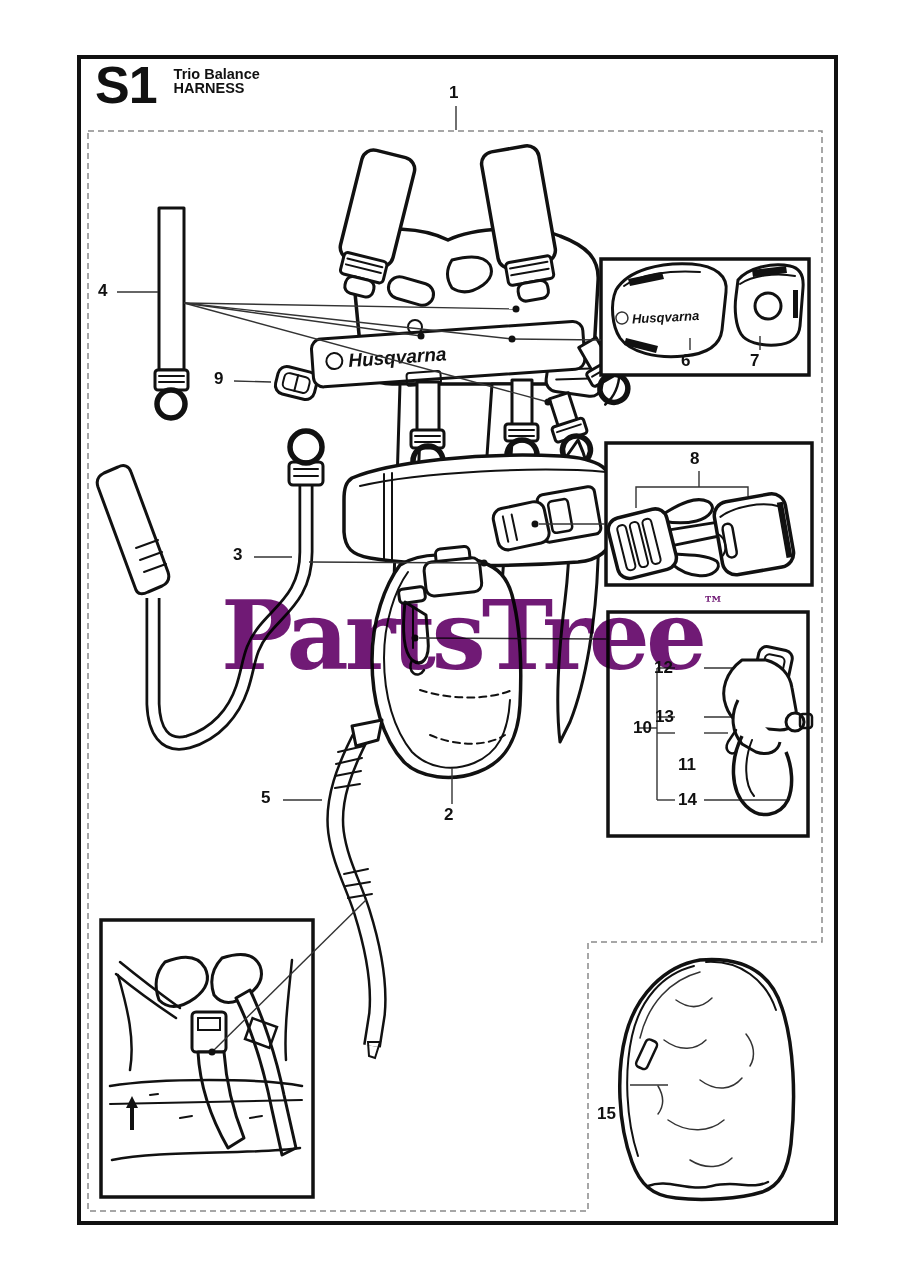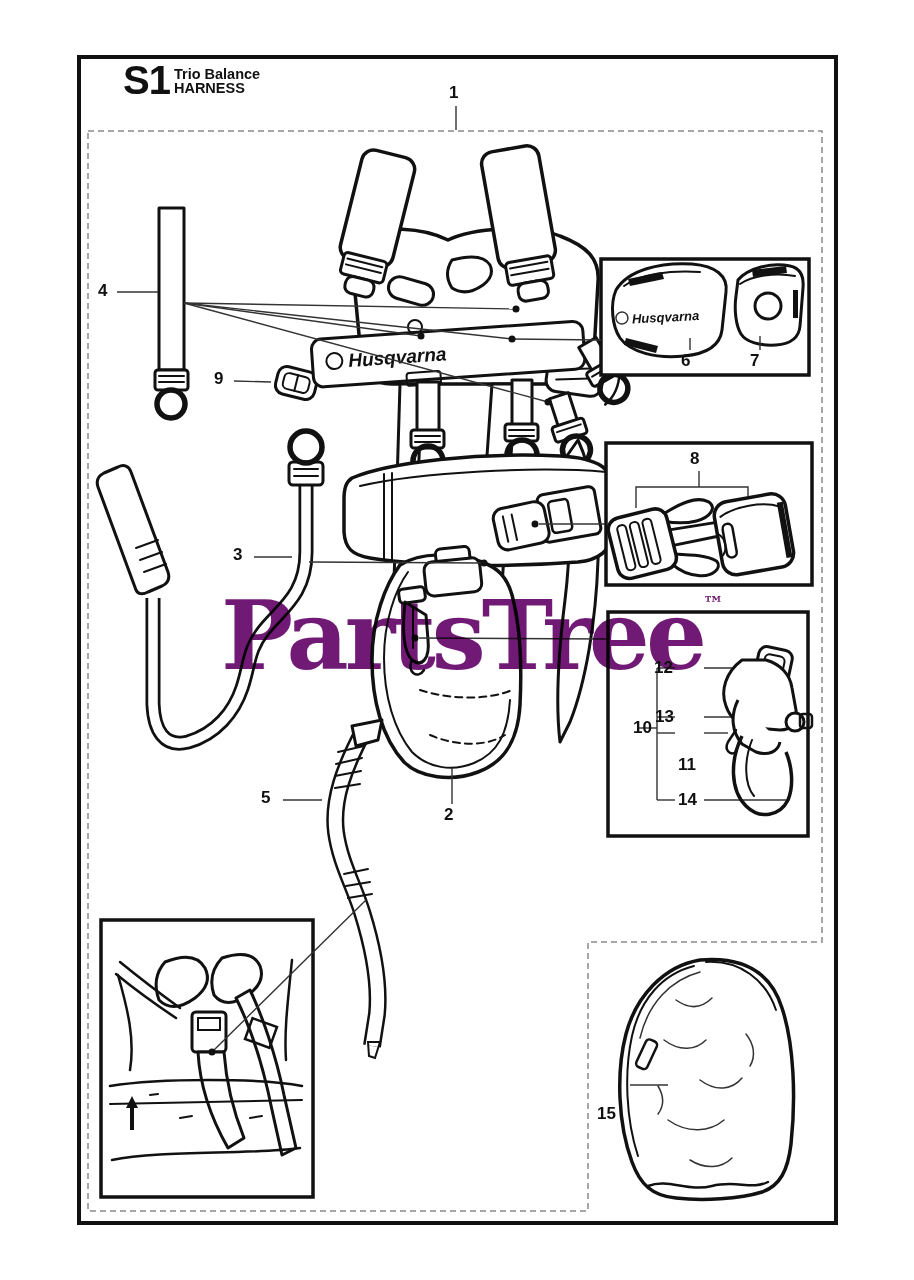--- a/index.html
+++ b/index.html
@@ -1,21 +1,21 @@
 <!DOCTYPE html>
 <html><head>
 <meta charset="utf-8">
 <style>
   html,body{margin:0;padding:0;background:#fff;}
   #page{position:relative;width:914px;height:1280px;background:#fff;overflow:hidden;
         font-family:"Liberation Sans",sans-serif;color:#111;}
   #frame{position:absolute;left:77px;top:55px;width:753px;height:1162px;border:4px solid #111;}
   #hdr{position:absolute;left:95px;top:62px;display:flex;align-items:flex-start;}
-  #hdr .code{font-size:40px;font-weight:bold;line-height:0.9;letter-spacing:-1px;margin-left:28px;}
-  #hdr .tt{margin-left:4px;margin-top:6px;font-size:14.5px;font-weight:bold;line-height:13.5px;}
+  #hdr .code{font-size:52px;font-weight:bold;line-height:0.9;letter-spacing:-1px;}
+  #hdr .tt{margin-left:17px;margin-top:6px;font-size:14.5px;font-weight:bold;line-height:13.5px;}
   #wm{position:absolute;left:221px;top:588px;z-index:5;font-family:"DejaVu Serif",serif;
       font-weight:bold;font-size:96px;line-height:1;color:#701a75;letter-spacing:-4px;
       white-space:nowrap;mix-blend-mode:multiply;pointer-events:none;}
   #wm .tm{display:inline-block;font-size:21px;letter-spacing:0;transform:translateY(-58px);}
   svg{position:absolute;left:0;top:0;z-index:2;}
   .callout{position:absolute;z-index:6;font-weight:bold;font-size:17px;line-height:1;color:#111;}
   
   .s35{stroke:#111;stroke-width:3.5;fill:#fff;stroke-linejoin:round;}
   .s3{stroke:#111;stroke-width:3;fill:#fff;stroke-linejoin:round;}
   .s25{stroke:#111;stroke-width:2.5;fill:none;stroke-linecap:round;}

